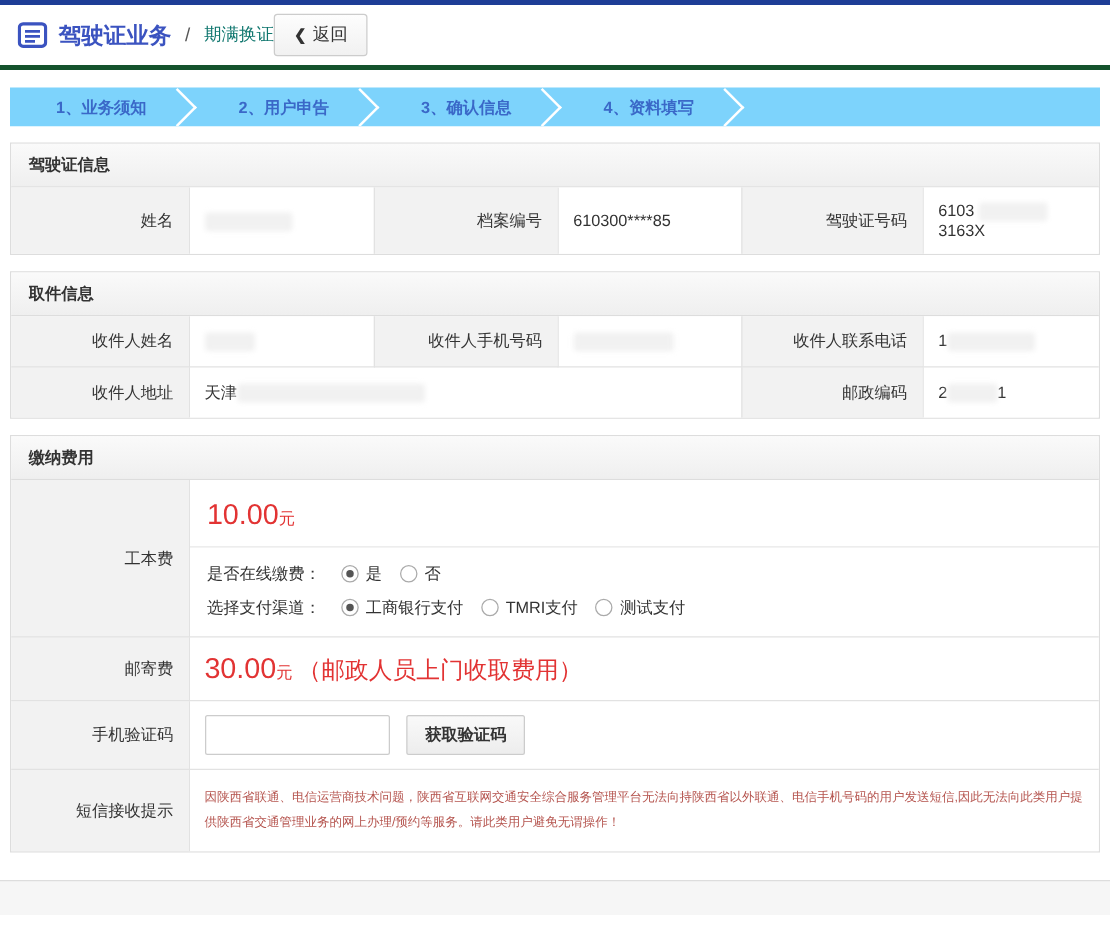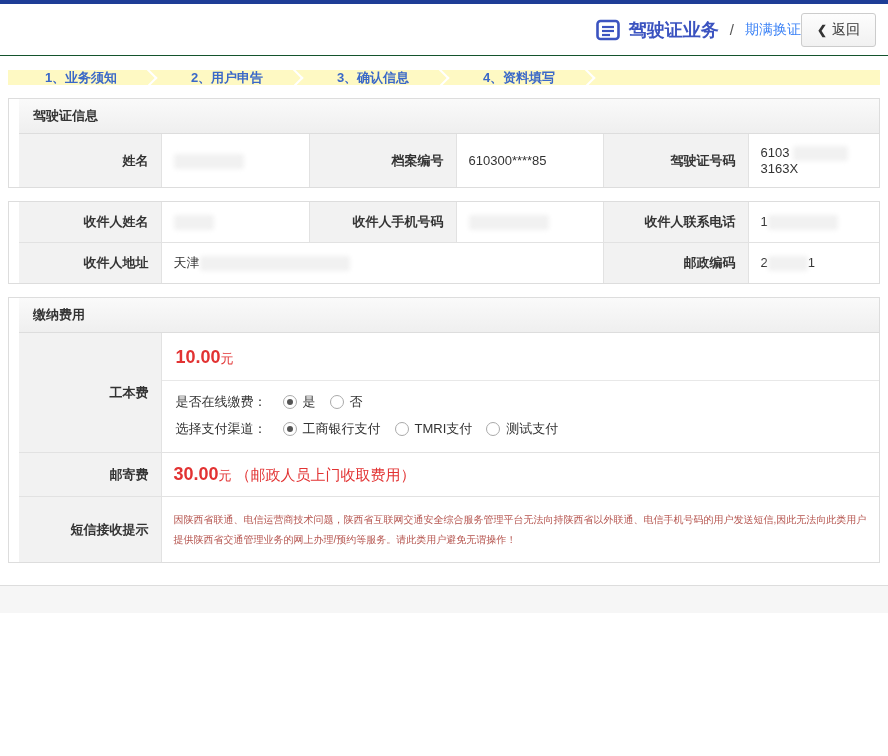--- a/index.html
+++ b/index.html
@@ -1,53 +1,53 @@
 <!DOCTYPE html>
 <html style="--navy: #1e3d96; --title-blue: #3b53c0; --step-blue: #3a68c8; --step-active: #3b79d8; --fee-red: #e23333; --tip-red: #b5544e; --btn-blue: #4a8ae4;"><head>
 <meta charset="utf-8">
 <style>
   * { margin:0; padding:0; box-sizing:border-box; }
   html,body { width:888px; background:#fff; font-family:"Liberation Sans","DejaVu Sans",sans-serif; color:#333; }
   .page { width:888px; height:756px; background:#fff; overflow:hidden; }
 
   .topbar { height:4px; background:var(--navy,#1e3d96); }
 
-  .header { height:52px; display:flex; align-items:center; justify-content:flex-end; padding:0 12px 0 14px; border-bottom:1px solid #14532d; }
+  .header { height:52px; display:flex; align-items:center; justify-content:flex-start; padding:0 12px 0 14px; border-bottom:4px solid #14532d; }
   .header-left { display:flex; align-items:center; gap:9px; }
   .hdr-icon { width:24px; height:22px; display:inline-block; }
   .hdr-title { font-size:18px; font-weight:bold; color:var(--title-blue,#3b53c0); }
   .hdr-sep { font-size:15px; color:#555; margin:0 2px; }
-  .hdr-sub { font-size:14px; color:#3b82f6; }
+  .hdr-sub { font-size:14px; color:#0f766e; }
   .back-btn { display:inline-flex; align-items:center; gap:5px; padding:7px 15px; background:linear-gradient(#fdfdfd,#f1f1f1); border:1px solid #ccc; border-radius:3px; font-size:14px; color:#333; cursor:pointer; }
   .back-chevron { font-size:12px; font-weight:bold; color:#333; }
 
-  .steps { margin:14px 8px 0; height:15px; background:#fef9c3; display:flex; overflow:hidden;text-align:center; }
+  .steps { margin:14px 8px 0; height:31px; background:#7dd3fc; display:flex; overflow:hidden;text-align:center; }
   .step { position:relative; flex:0 0 146px; display:flex; align-items:center; justify-content:center; font-size:13px; font-weight:bold; color:var(--step-blue,#3a68c8); }
   .step:not(.active):not(.filler)::after { content:""; position:absolute; right:1px; top:50%; width:20px; height:20px; border-top:2px solid #fff; border-right:2px solid #fff; transform:translateY(-50%) rotate(45deg); }
   .step.active { flex:0 0 160px; margin-left:-14px; background:var(--step-active,#3b79d8); color:#fff; clip-path:polygon(0 0, calc(100% - 15px) 0, 100% 50%, calc(100% - 15px) 100%, 0 100%, 14px 50%); z-index:2; }
   .step.filler { flex:1 1 auto; }
 
-  .section { margin:13px 8px 0; border:1px solid #ddd;padding-left:10px; }
+  .section { margin:13px 8px 0; border:1px solid #ddd; }
   .section:first-of-type { margin-top:26px; }
   .sec-title { padding:8px 14px; background:linear-gradient(#fafafa,#efefef); border-bottom:1px solid #ddd; font-size:13px; font-weight:bold; color:#333; }
   table { width:100%; border-collapse:collapse; table-layout:fixed; font-size:13px; }
   td { border:1px solid #e2e2e2; padding:11px 12px; }
   table tr:first-child td { border-top:none; }
   td:first-child { border-left:none; }
   td:last-child { border-right:none; }
   tr:last-child td { border-bottom:none; }
-  td.lbl { background:#f2f2f2; text-align:right; font-weight:bold; color:#333; }
+  td.lbl { background:#f2f2f2; text-align:right; font-weight:normal; color:#333; }
   td.val { background:#fff; text-align:left; color:#333; }
 
   .redact { display:inline-block; vertical-align:middle; height:15px; border-radius:3px; background:#f1f1f1; filter:blur(2px); }
   .w40{width:40px} .w55{width:55px} .w70{width:70px} .w80{width:80px} .w150{width:150px}
 
-  .fee-num { font-size:18px; font-weight:bold; color:var(--fee-red,#e23333);margin-top:35px; }
+  .fee-num { font-size:23px; font-weight:normal; color:var(--fee-red,#e23333);margin-top:35px; }
   .fee-unit { font-size:13px; color:var(--fee-red,#e23333); }
-  .fee-note { font-size:15px; color:var(--fee-red,#e23333); margin-left:4px; }
+  .fee-note { font-size:19px; color:var(--fee-red,#e23333); margin-left:4px; }
   .fee-cell { padding:14px; }
   .fee-divider { height:1px; background:#e8e8e8; margin:12px -14px; }
   .radio-line { display:flex; align-items:flex-end; gap:14px; margin-top:9px; font-size:13px; }
   .radio-caption { color:#333; margin-right:2px; }
   .radio { display:inline-flex; align-items:center; gap:6px; cursor:pointer; }
   .rb { width:14px; height:14px; border:1px solid #aaa; border-radius:50%; background:#fff; display:inline-block; position:relative; }
   .rb.checked::after { content:""; position:absolute; left:3px; top:3px; width:6px; height:6px; border-radius:50%; background:#555; }
 
   .captcha-input { width:148px; height:32px; border:1px solid #ccc; border-radius:2px; padding:0 8px; font-size:13px; vertical-align:middle; }
   .captcha-btn { height:32px; margin-left:10px; padding:0 14px; background:linear-gradient(#f9f9f9,#ededed); border:1px solid #ccc; border-radius:2px; font-size:13px; font-weight:bold; color:#333; cursor:pointer; vertical-align:middle; }
@@ -116,20 +116,21 @@
         <td class="lbl">档案编号</td>
         <td class="val">610300****85</td>
         <td class="lbl">驾驶证号码</td>
         <td class="val"><span>6103</span> <span class="redact w55"></span> <span>3163X</span></td>
       </tr>
     </tbody>
       </table>
   </div>
 
   <div class="section">
+    <div class="sec-title">取件信息</div>
     <table>
       <colgroup>
           <col style="width:142px">
           <col style="width:148px">
           <col style="width:147px">
           <col style="width:147px">
           <col style="width:145px">
           <col>
         </colgroup>
       <tbody>
@@ -194,20 +195,27 @@
           </div>
         </td>
       </tr>
       <tr>
         <td class="lbl">邮寄费</td>
         <td class="val">
           <span class="fee-num">30.00</span><span class="fee-unit">元</span><span class="fee-note">（邮政人员上门收取费用）</span>
         </td>
       </tr>
       <tr>
+        <td class="lbl">手机验证码</td>
+        <td class="val">
+          <input class="captcha-input" type="text" value="" style="">
+          <button class="captcha-btn">获取验证码</button>
+        </td>
+      </tr>
+      <tr>
         <td class="lbl">短信接收提示</td>
         <td class="val">
           <div class="sms-text">因陕西省联通、电信运营商技术问题，陕西省互联网交通安全综合服务管理平台无法向持陕西省以外联通、电信手机号码的用户发送短信,因此无法向此类用户提供陕西省交通管理业务的网上办理/预约等服务。请此类用户避免无谓操作！</div>
         </td>
       </tr>
     </tbody>
       </table>
   </div>
 
   <div class="footer">

